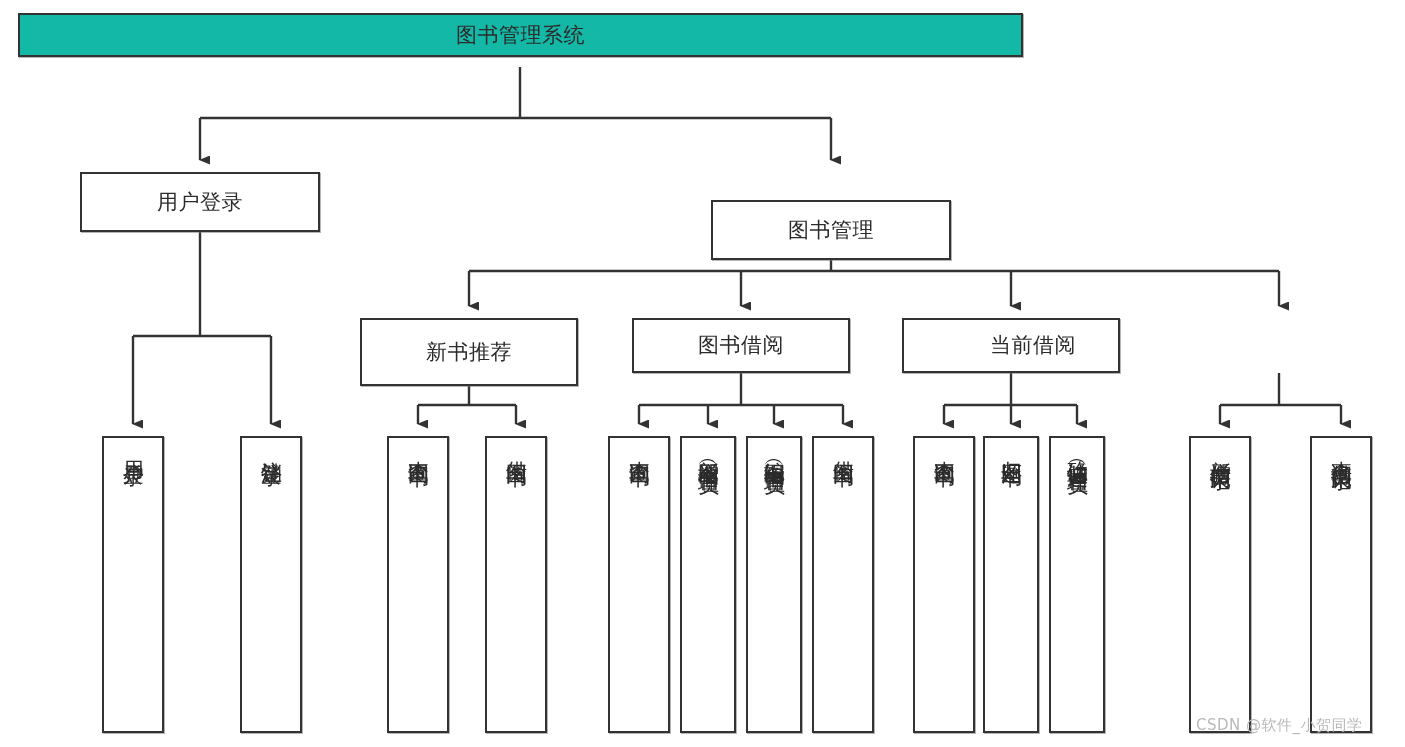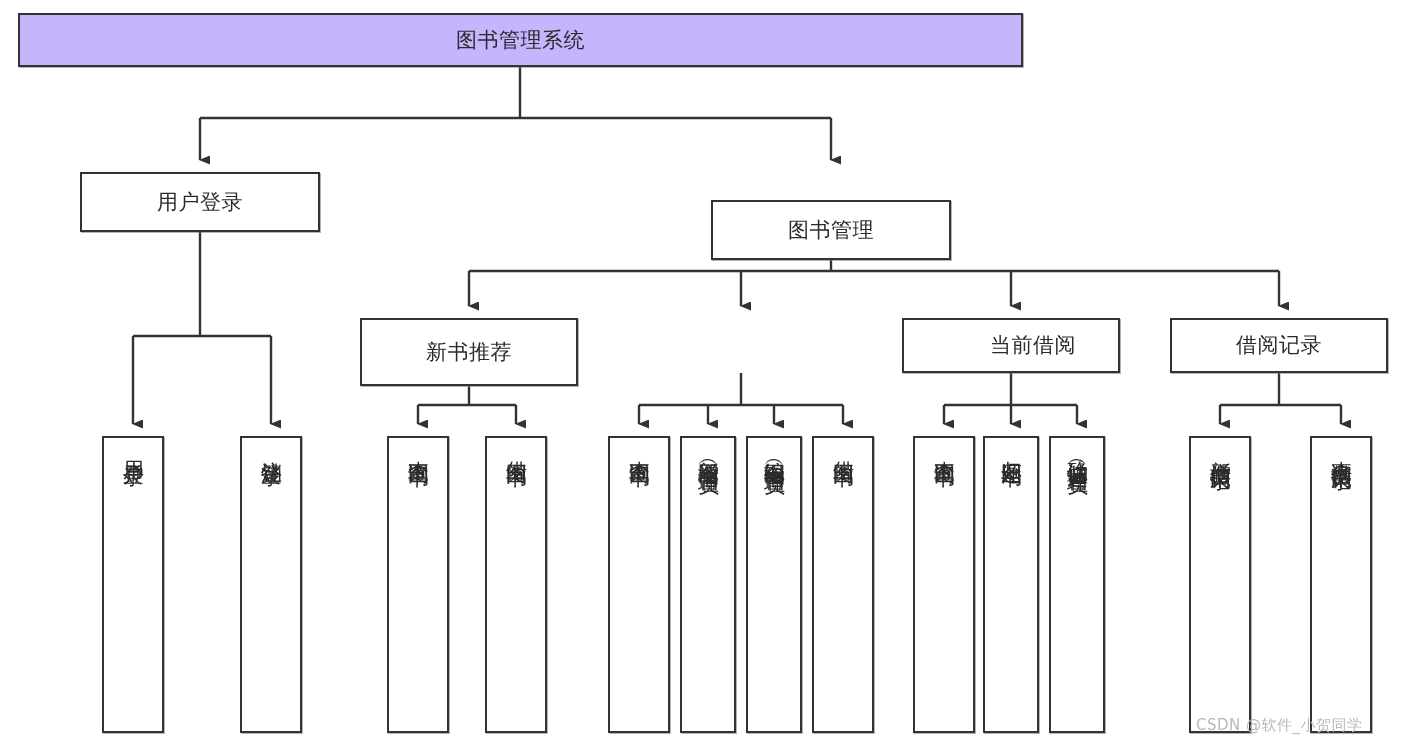--- a/index.html
+++ b/index.html
@@ -122,39 +122,39 @@
       <path d="M 1011,405 L 1011,424" marker-end="url(#arrowhead)"></path>
       <path d="M 1077,405 L 1077,424" marker-end="url(#arrowhead)"></path>
 
       <path d="M 1279,373 L 1279,405"></path>
       <path d="M 1220,405 L 1341,405"></path>
       <path d="M 1220,405 L 1220,424" marker-end="url(#arrowhead)"></path>
       <path d="M 1341,405 L 1341,424" marker-end="url(#arrowhead)"></path>
     </g>
   </svg>
 
-  <div class="node horiz" style="left: 18px; top: 13px; width: 1005px; height: 54px; background: #c4b5fd; border-color: rgb(51, 51, 51); color: rgb(43, 43, 43);">
+  <div class="node horiz" style="left: 18px; top: 13px; width: 1005px; height: 44px; background: #14b8a6; border-color: rgb(51, 51, 51); color: rgb(43, 43, 43);">
     <span class="node-label">图书管理系统</span>
   </div>
 
   <div class="node horiz" style="left: 80px; top: 172px; width: 240px; height: 60px; background: rgb(255, 255, 255); border-color: rgb(51, 51, 51); color: rgb(43, 43, 43);">
     <span class="node-label">用户登录</span>
   </div>
   <div class="node horiz" style="left: 711px; top: 172px; width: 240px; height: 60px; background: rgb(255, 255, 255); border-color: rgb(51, 51, 51); color: rgb(43, 43, 43); margin-top: 28px;">
     <span class="node-label">图书管理</span>
   </div>
 
   <div class="node horiz" style="left: 360px; top: 318px; width: 218px; height: 68px; background: rgb(255, 255, 255); border-color: rgb(51, 51, 51); color: rgb(43, 43, 43);">
     <span class="node-label">新书推荐</span>
   </div>
+  <div class="node horiz" style="left: 632px; top: 318px; width: 218px; height: 55px; background: rgb(255, 255, 255); border-color: rgb(51, 51, 51); color: rgb(43, 43, 43);">
+    <span class="node-label">图书借阅</span>
+  </div>
   <div class="node horiz" style="left: 902px; top: 318px; width: 218px; height: 55px; background: rgb(255, 255, 255); border-color: rgb(51, 51, 51); color: rgb(43, 43, 43); padding-left: 44px;">
     <span class="node-label">当前借阅</span>
-  </div>
-  <div class="node horiz" style="left: 1170px; top: 318px; width: 218px; height: 55px; background: rgb(255, 255, 255); border-color: rgb(51, 51, 51); color: rgb(43, 43, 43);">
-    <span class="node-label">借阅记录</span>
   </div>
 
   <div class="node vert" style="left: 102px; top: 436px; width: 62px; height: 297px; background: rgb(255, 255, 255); border-color: rgb(51, 51, 51); color: rgb(43, 43, 43);">
     <span class="node-label">用户登录</span>
   </div>
   <div class="node vert" style="left: 240px; top: 436px; width: 62px; height: 297px; background: rgb(255, 255, 255); border-color: rgb(51, 51, 51); color: rgb(43, 43, 43);">
     <span class="node-label">注销登录</span>
   </div>
   <div class="node vert" style="left: 387px; top: 436px; width: 62px; height: 297px; background: rgb(255, 255, 255); border-color: rgb(51, 51, 51); color: rgb(43, 43, 43);">
     <span class="node-label">查询图书</span>

